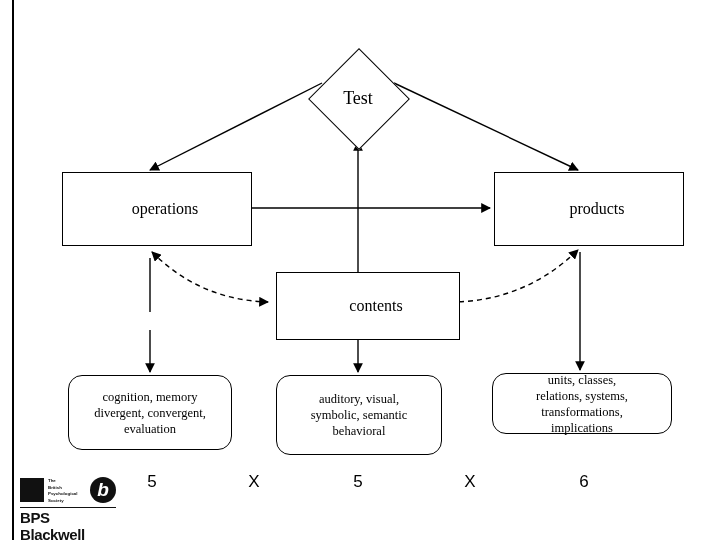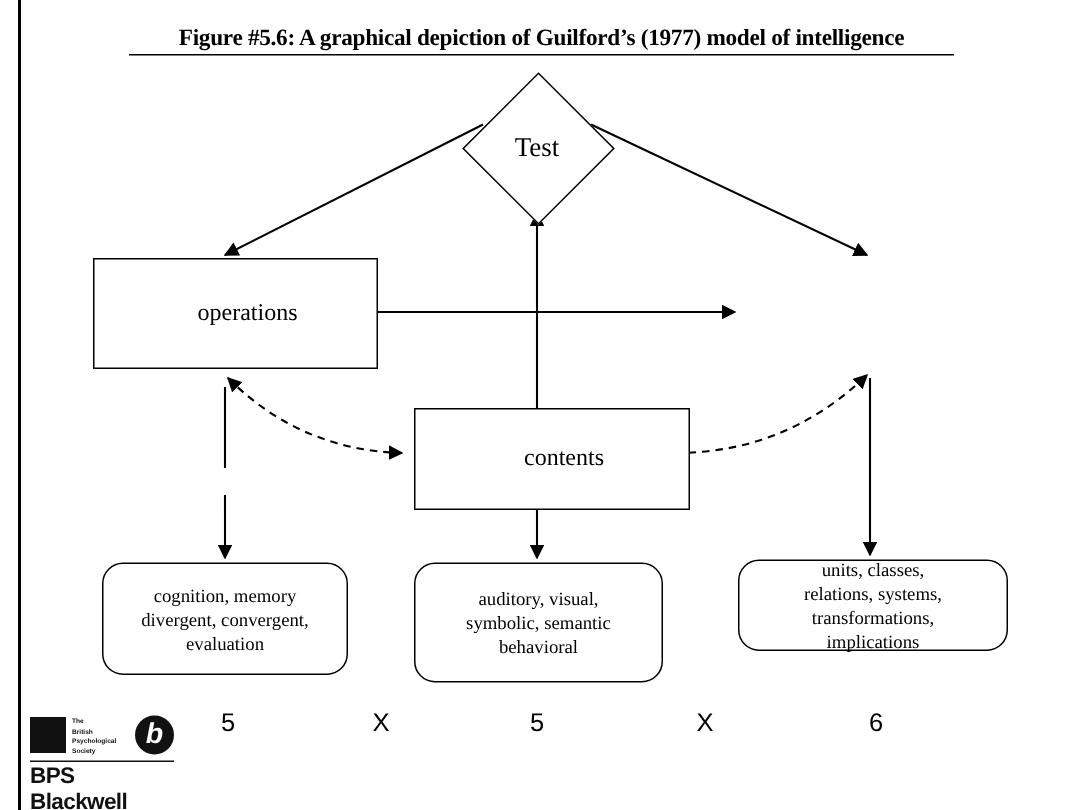--- a/index.html
+++ b/index.html
@@ -204,21 +204,20 @@
     color: #111;
   }
 </style>
 </head>
 <body>
 
 <div id="slide">
 
   <div class="frame-left"></div>
 
-  <div class="title">Figure #5.6: A graphical depiction of Guilford’s (1977) model of intelligence</div>
 
   <svg id="wires" viewBox="0 0 720 540" xmlns="http://www.w3.org/2000/svg">
     <defs>
       <marker id="ah" viewBox="0 0 10 10" refX="9" refY="5" markerWidth="7" markerHeight="7" orient="auto-start-reverse">
         <path d="M 0 0 L 10 5 L 0 10 z" fill="#000"></path>
       </marker>
       <marker id="ah2" viewBox="0 0 10 10" refX="9" refY="5" markerWidth="7" markerHeight="7" orient="auto-start-reverse">
         <path d="M 0 0 L 10 5 L 0 10 z" fill="#000"></path>
       </marker>
     </defs>
@@ -242,20 +241,21 @@
     <line x1="580" y1="252" x2="580" y2="370" stroke="#000" stroke-width="1.4" marker-end="url(#ah)"></line>
   </svg>
 
   <div class="diamond-wrap">
     <div class="diamond-shape"></div>
     <div class="diamond-label">Test</div>
   </div>
 
   <div class="rect-box" id="box-operations">operations</div>
 
+  <div class="rect-box" id="box-products">products</div>
 
   <div class="rect-box" id="box-contents">contents</div>
 
   <div class="round-box" id="box-ops-list">
     <div>
       <span>cognition, memory</span>
       <span>divergent, convergent,</span>
       <span>evaluation</span>
     </div>
   </div>

